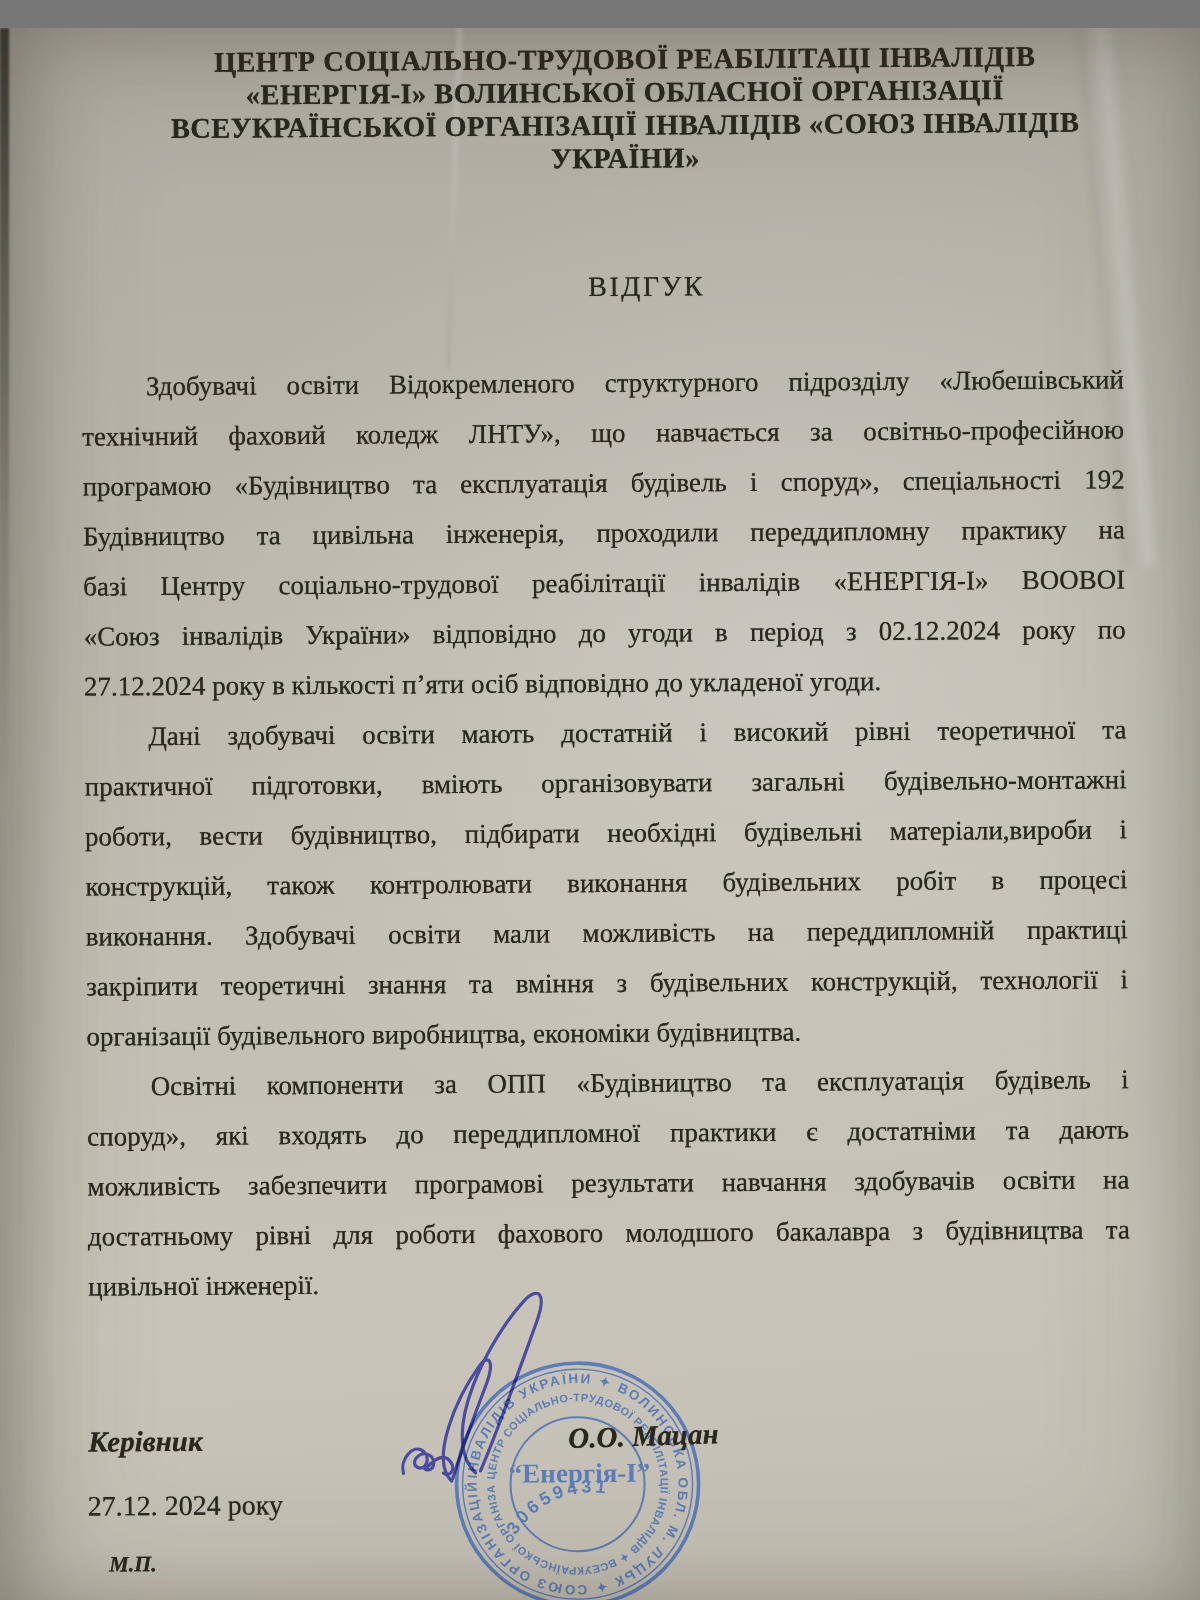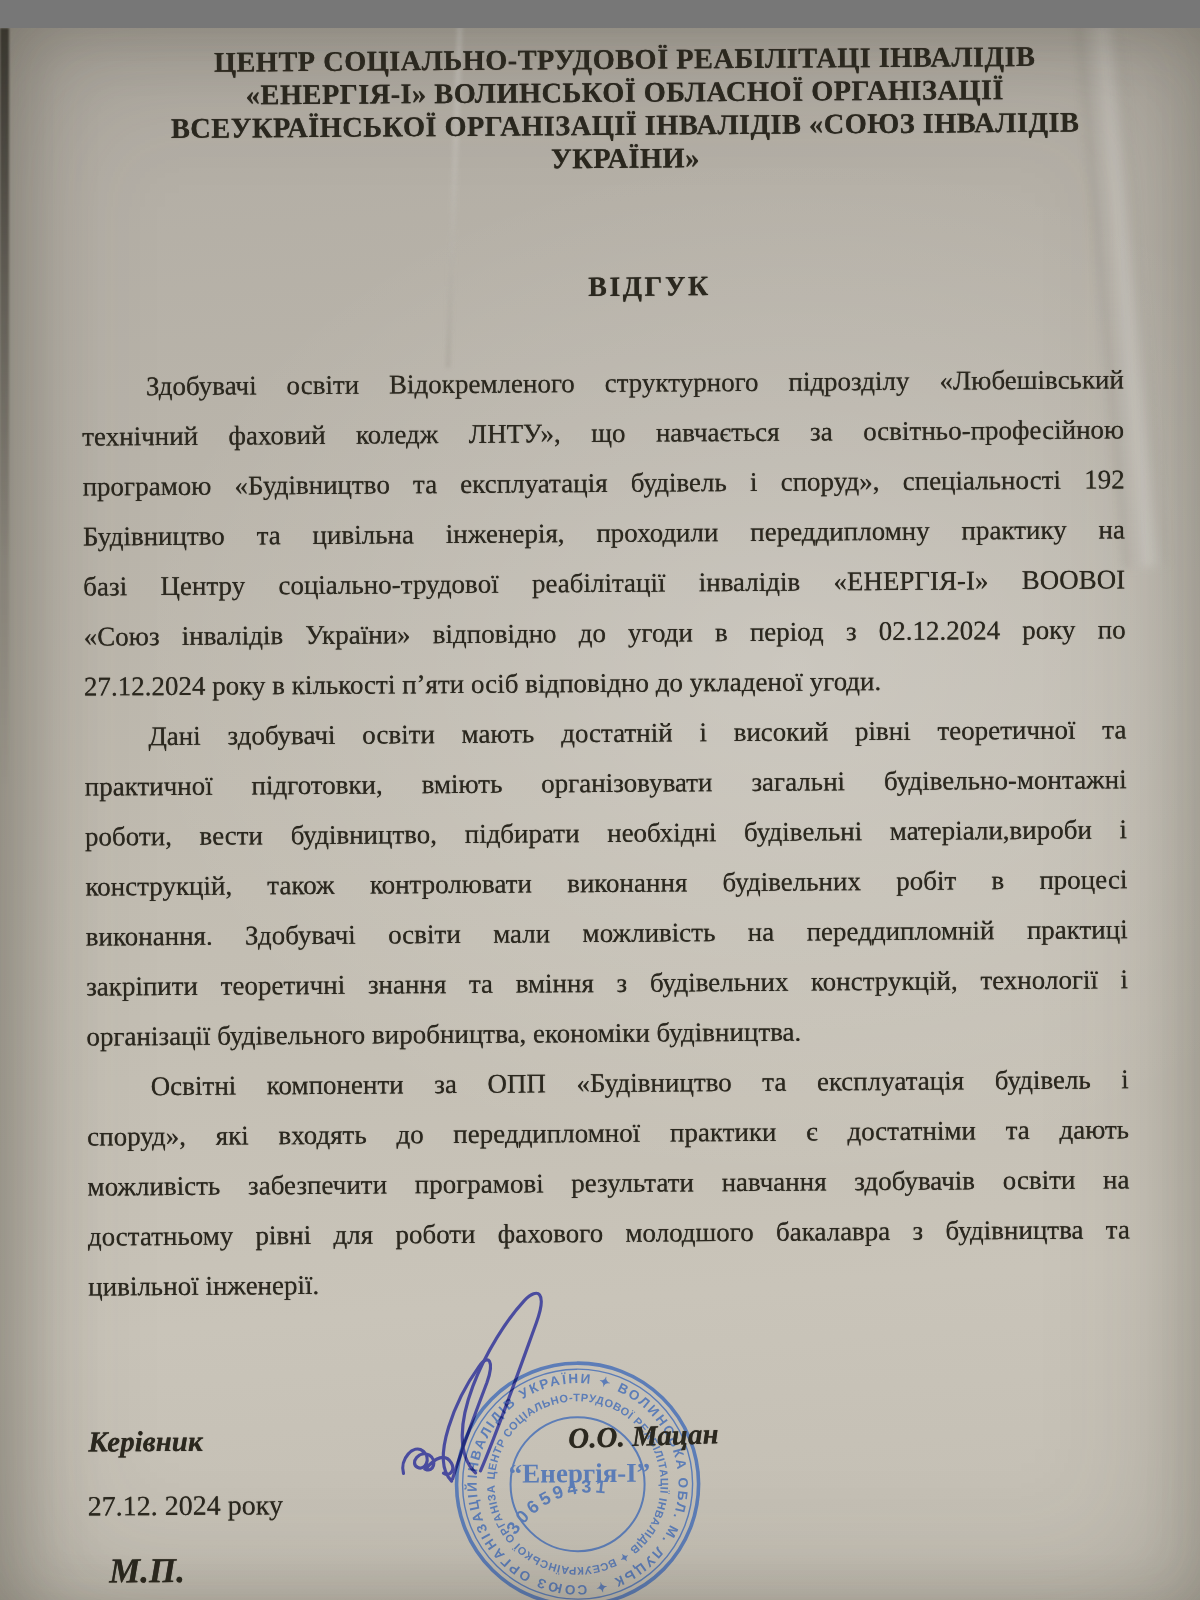--- a/index.html
+++ b/index.html
@@ -32,30 +32,30 @@
     box-shadow:inset 0 0 150px rgba(60,55,45,0.30), inset 30px 0 70px rgba(60,55,45,0.18), inset 0 -20px 60px rgba(60,55,45,0.12);
   }
   .content{position:absolute;inset:0;transform:rotate(-0.4deg);}
   .ink{color:var(--ink);text-shadow:0 0 0.7px rgba(43,40,32,0.85);}
   .org-header{
     position:absolute;top:15px;left:130px;width:1000px;text-align:center;
     font-weight:bold;font-size:28.5px;line-height:33px;letter-spacing:0.4px;
   }
   .doc-title{
     position:absolute;top:243px;left:592px;
-    font-weight:bold;font-size:28px;letter-spacing:2.5px;
+    font-weight:normal;font-size:28px;letter-spacing:2.5px;
   }
   .body-text{position:absolute;top:330px;left:85px;width:1042px;font-size:27px;}
   .body-line{height:50px;line-height:50px;text-align:justify;text-align-last:justify;}
   .body-line.first{text-indent:64px;}
   .body-line.last{text-align-last:left;}
   .signoff-role{position:absolute;left:84px;top:1394px;font-weight:bold;font-style:italic;font-size:29px;text-align:center;}
   .signoff-name{position:absolute;left:564px;top:1392px;font-weight:bold;font-style:italic;font-size:29px;transform:rotate(-1.4deg);z-index:6;}
   .signoff-date{position:absolute;left:83px;top:1459px;font-size:28px;}
-  .seal-note{position:absolute;left:104px;top:1520px;font-weight:bold;font-style:italic;font-size:35px;}
+  .seal-note{position:absolute;left:104px;top:1520px;font-weight:bold;font-style:italic;font-size:22px;}
   .stamp{position:absolute;left:444px;top:1320px;width:258px;height:272px;z-index:4;mix-blend-mode:multiply;opacity:0.88;}
   .signature{position:absolute;left:375px;top:1238px;width:205px;height:225px;z-index:5;mix-blend-mode:multiply;opacity:0.9;}
   .ring-text{fill:var(--stamp-blue);font-family:"Liberation Sans",sans-serif;font-weight:bold;}
   .ring-outer{font-size:13.5px;letter-spacing:2.2px;}
   .ring-inner{font-size:11px;letter-spacing:0.6px;}
   .stamp-center{fill:var(--stamp-blue);font-family:"Liberation Serif",serif;font-weight:bold;font-size:27px;text-anchor:middle;}
   .stamp-number{fill:var(--stamp-blue);font-family:"Liberation Sans",sans-serif;font-weight:bold;font-size:18px;letter-spacing:3.5px;}
 </style>
 </head>
 <body>

